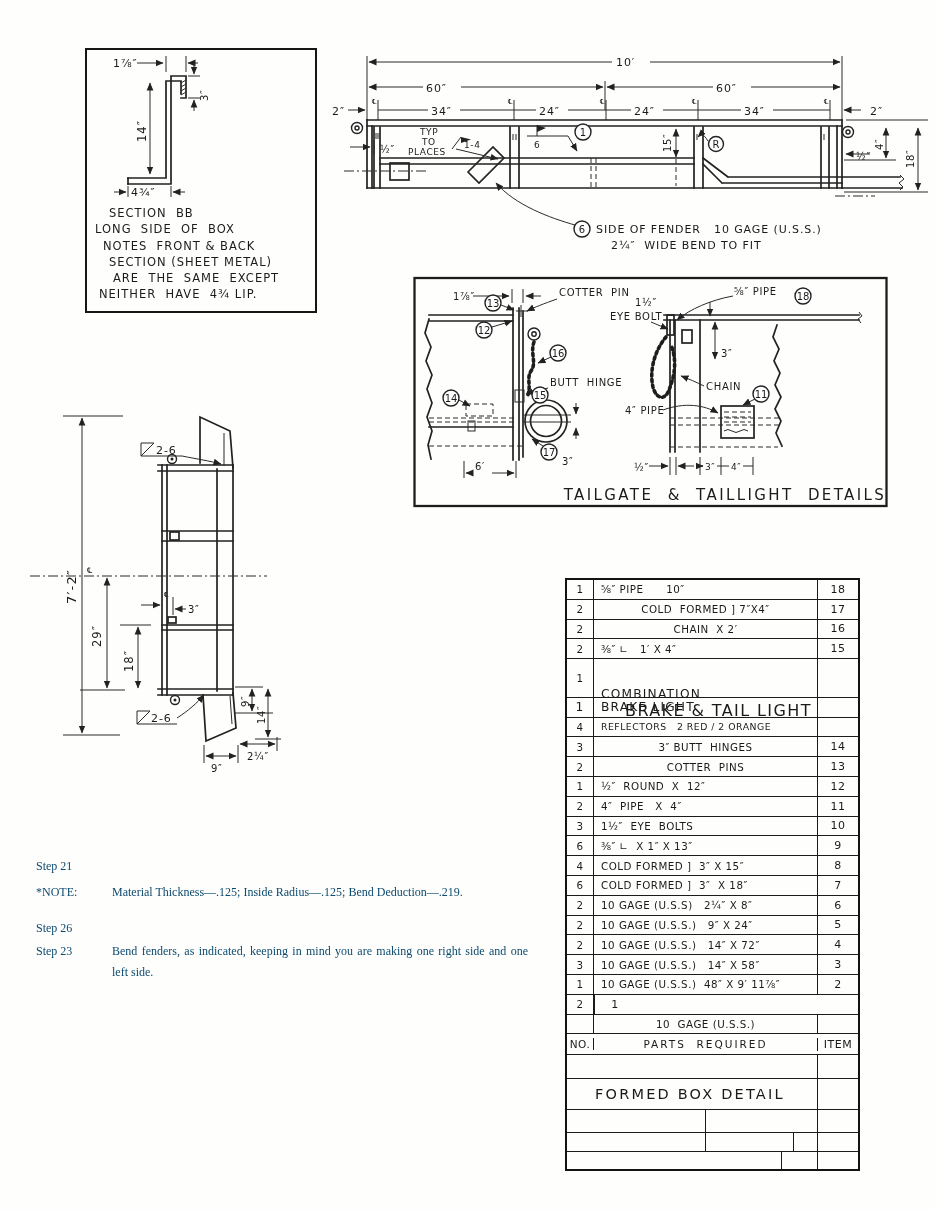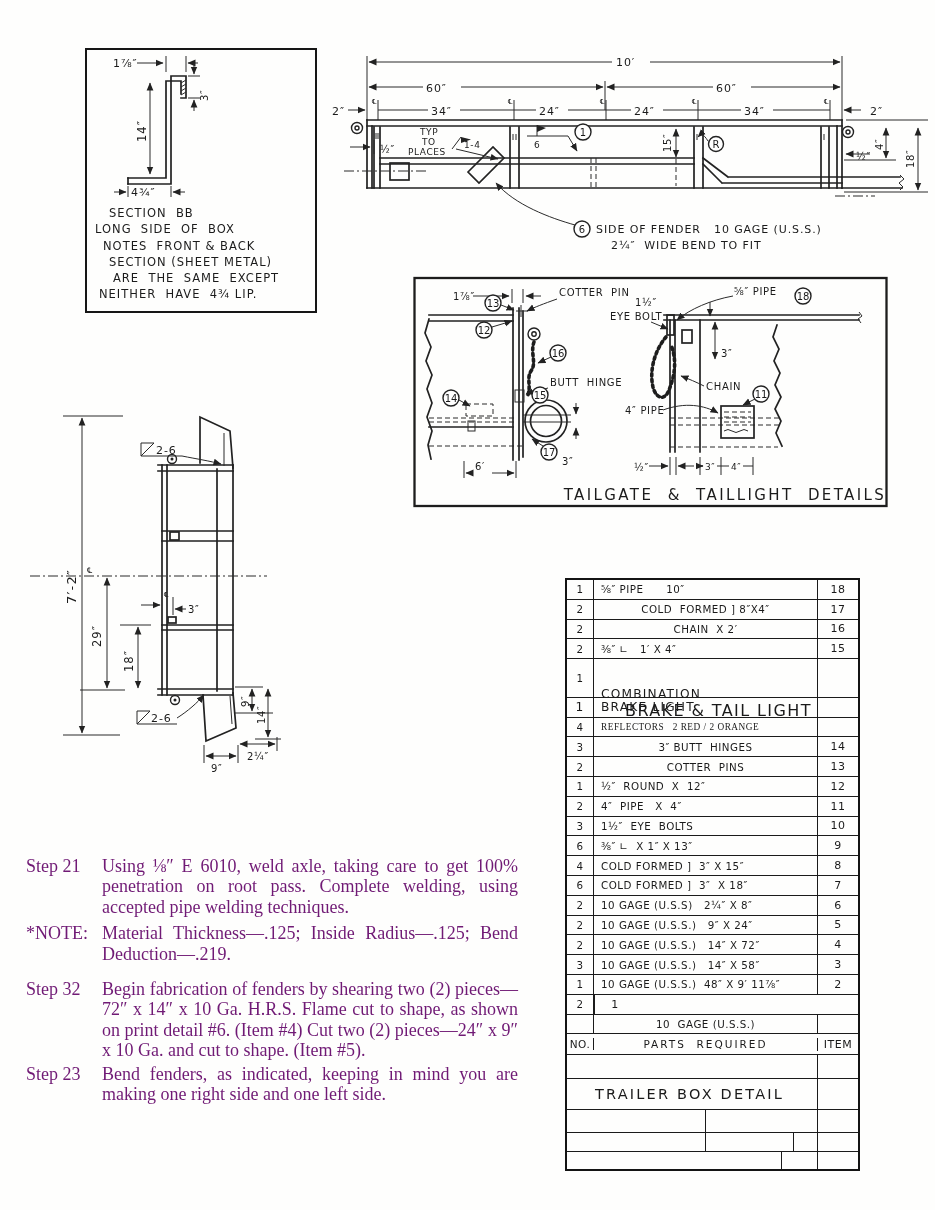--- a/index.html
+++ b/index.html
@@ -14,38 +14,38 @@
   .cl{stroke-dasharray:10 3 2 3;}
   .ch{stroke:#1d1d1d;stroke-width:3.6;stroke-dasharray:2.5 3.2;fill:none;stroke-linecap:round;}
   .co{fill:#fff;stroke:#222;stroke-width:1.4;}
   .t7{font-size:7px;} .t8{font-size:8px;} .t9{font-size:9px;letter-spacing:.6px;}
   .t10{font-size:10px;letter-spacing:.7px;} .t11{font-size:11px;letter-spacing:.9px;}
   .t12{font-size:11.5px;letter-spacing:1px;} .t13{font-size:13px;letter-spacing:1.2px;}
   .t15{font-size:15px;letter-spacing:2.4px;}
   .cnum{font-size:10px;text-anchor:middle;letter-spacing:0;}
   .panelBB{position:absolute;left:85px;top:48px;width:228px;height:261px;border:2.6px solid #161616;}
   
-  .steps{position:absolute;left:26px;top:856px;width:492px;font-family:"Liberation Serif",serif;
-         font-size:18px;line-height:20.4px;color:#701a75;}
+  .steps{position:absolute;left:36px;top:856px;width:492px;font-family:"Liberation Serif",serif;
+         font-size:12px;line-height:20.4px;color:#0c4a6e;}
   .step{display:flex;}
   .slabel{width:76px;flex:none;}
   .sbody{flex:1;text-align:justify;}
   .mb6{margin-bottom:6px;} .mb15{margin-bottom:15px;} .mb3{margin-bottom:3px;}
   
   .ptable{position:absolute;left:565px;top:578px;width:291px;border:2.3px solid #141414;background:#fefefd;}
   .prow{display:flex;align-items:stretch;height:18.8px;border-bottom:1.7px solid #1b1b1b;
         font-size:10.3px;letter-spacing:.5px;}
   .prow:last-child{border-bottom:none;}
   .no{width:26px;flex:none;border-right:1.7px solid #1b1b1b;display:flex;align-items:center;justify-content:center;}
   .desc{flex:1;display:flex;align-items:center;padding-left:7px;white-space:pre;overflow:visible;}
   .item{width:40px;flex:none;border-left:1.7px solid #1b1b1b;display:flex;align-items:center;justify-content:center;font-size:11px;}
   .tall{height:37.6px;}
   .center .desc{justify-content:center;padding-left:0;}
   .big{font-size:12.2px;letter-spacing:1.2px;}
-  .small .desc{font-size:9.3px;font-family:Liberation Serif, serif;}
+  .small .desc{font-size:9.3px;}
   .stack{flex-direction:column;align-items:flex-start;justify-content:center;margin-top:44px;}
   .stack .l2{padding-left:24px;font-size:16px;letter-spacing:1.4px;}
   .bnote{display:inline-block;width:92px;font-size:6.8px;line-height:7px;letter-spacing:0;white-space:normal;margin-left:3px;}
   .phead{height:20px;font-size:10.5px;align-items:center;}
   .phead .desc{justify-content:center;letter-spacing:2px;padding-left:0;}
   .tbrow{display:flex;align-items:center;border-bottom:1.7px solid #1b1b1b;}
   .tbrow:last-child{border-bottom:none;}
   .cellfill{flex:1;align-self:stretch;}
   .cellL{border-left:1.7px solid #1b1b1b;align-self:stretch;flex:none;}
   .cellR{border-right:1.7px solid #1b1b1b;align-self:stretch;flex:none;}
@@ -333,45 +333,43 @@
       <text class="t10" x="186" y="369">9″</text>
       <path class="d" d="M252,334 V348"></path>
       <path class="d" d="M215,341 H250" marker-start="url(#arr)" marker-end="url(#arr)"></path>
       <text class="t10" x="222" y="357">2¼″</text>
     </g>
   </svg>
 
   <div class="steps">
     <div class="step mb6">
       <div class="slabel">Step 21</div>
-      <div class="sbody">Using ⅛″ E 6010, weld axle, taking care to get 100% penetration on root pass. Complete welding, using accepted pipe welding techniques.</div>
     </div>
     <div class="step mb15">
       <div class="slabel">*NOTE:</div>
       <div class="sbody">Material Thickness—.125; Inside Radius—.125; Bend Deduction—.219.</div>
     </div>
     <div class="step mb3">
-      <div class="slabel">Step 32</div>
-      <div class="sbody">Begin fabrication of fenders by shearing two (2) pieces—72″ x 14″ x 10 Ga. H.R.S. Flame cut to shape, as shown on print detail #6. (Item #4) Cut two (2) pieces—24″ x 9″ x 10 Ga. and cut to shape. (Item #5).</div>
+      <div class="slabel">Step 26</div>
     </div>
     <div class="step">
       <div class="slabel">Step 23</div>
       <div class="sbody">Bend fenders, as indicated, keeping in mind you are making one right side and one left side.</div>
     </div>
   </div>
 
   <div class="ptable">
     <div class="prow">
         <div class="no">1</div>
         <div class="desc">⅝″ PIPE      10″</div>
         <div class="item">18</div>
       </div>
     <div class="prow center">
         <div class="no">2</div>
-        <div class="desc">COLD  FORMED ] 8″X4″</div>
+        <div class="desc">COLD  FORMED ] 7″X4″</div>
         <div class="item">17</div>
       </div>
     <div class="prow center">
         <div class="no">2</div>
         <div class="desc">CHAIN  X 2′</div>
         <div class="item">16</div>
       </div>
     <div class="prow">
         <div class="no">2</div>
         <div class="desc">⅜″ ∟   1′ X 4″</div>
@@ -469,21 +467,21 @@
     <div class="prow phead">
         <div class="no">NO.</div>
         <div class="desc">PARTS  REQUIRED</div>
         <div class="item">ITEM</div>
       </div>
     <div class="tbrow" style="height:23px">
         <div class="cellfill"></div>
         <div class="cellL" style="width:40px"></div>
       </div>
     <div class="tbrow" style="height:30px">
-        <div class="cellfill tbtitle" style="display:flex;align-items:center">TRAILER  BOX  DETAIL</div>
+        <div class="cellfill tbtitle" style="display:flex;align-items:center">FORMED  BOX  DETAIL</div>
         <div class="cellL" style="width:40px"></div>
       </div>
     <div class="tbrow" style="height:22px">
         <div class="cellR" style="width:138px"></div>
         <div class="cellfill"></div>
         <div class="cellL" style="width:40px"></div>
       </div>
     <div class="tbrow" style="height:18px">
         <div class="cellR" style="width:138px"></div>
         <div class="cellfill"></div>

